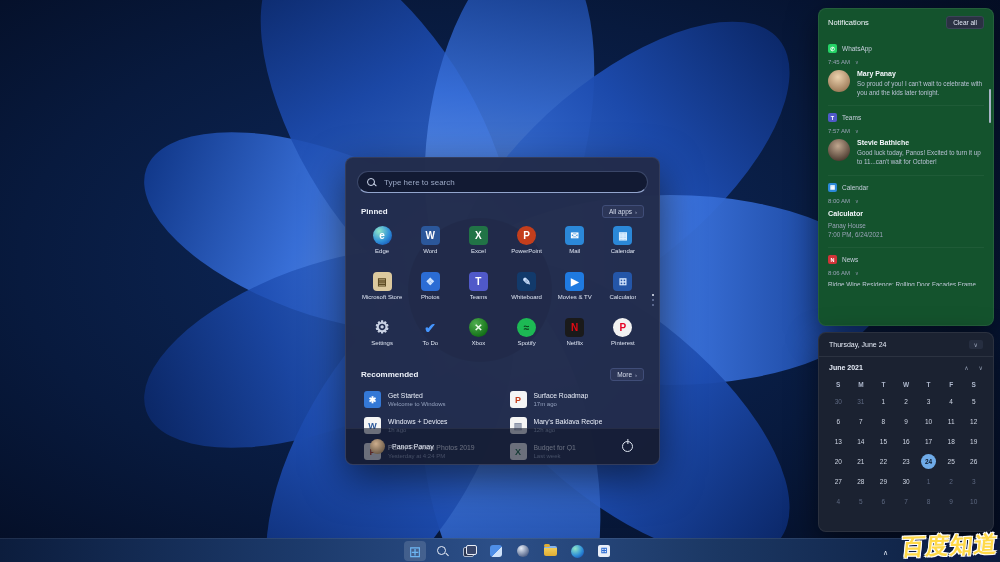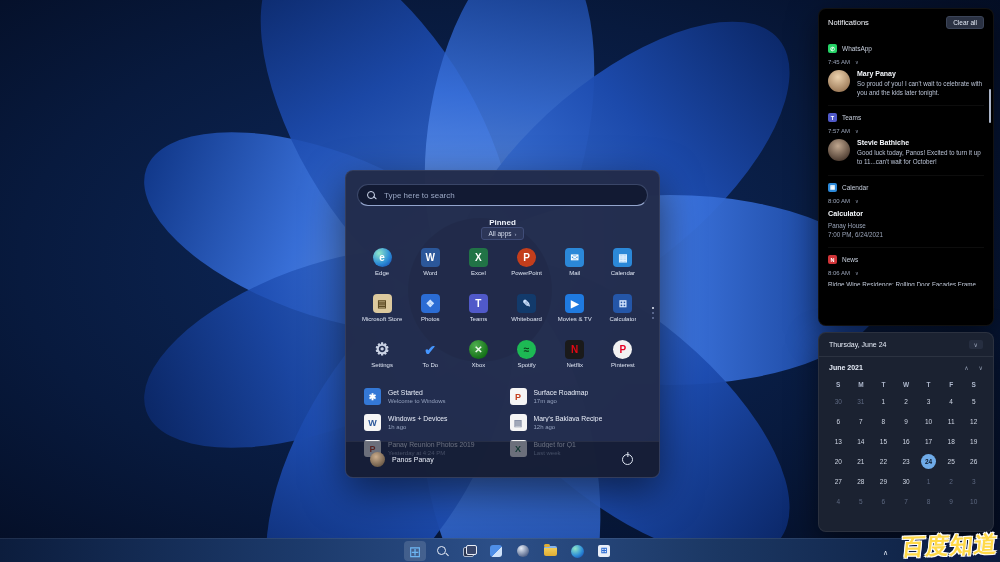--- a/index.html
+++ b/index.html
@@ -1,31 +1,31 @@
 <!DOCTYPE html>
 <html><head>
 <meta charset="utf-8">
 <style>
   html,body{margin:0;padding:0;background:#000;}
   *{box-sizing:border-box;font-family:"Liberation Sans",sans-serif;}
   .desktop{position:relative;width:1000px;height:562px;overflow:hidden;background:#040d22;}
   .wallpaper{position:absolute;inset:0;}
 
   
-  .start-menu{position:absolute;left:345px;top:170px;width:315px;height:308px;
+  .start-menu{position:absolute;left:345px;top:157px;width:315px;height:308px;
     background:rgba(34,43,74,.97);border:1px solid rgba(255,255,255,.08);border-radius:8px;
     box-shadow:0 14px 40px rgba(0,0,0,.55);overflow:hidden;}
   .search-box{display:flex;align-items:center;gap:6px;margin:13px 11px 0;height:22px;padding:0 9px;
     background:#121a33;border:1px solid #3a4668;border-bottom:1px solid #93a5cd;border-radius:12px;}
   .search-box input{flex:1;background:transparent;border:0;outline:none;color:#cdd6ea;font-size:8px;}
   .search-box input::placeholder{color:#9aa7c4;}
   .mini-search{position:relative;width:9px;height:9px;flex:0 0 auto;}
   .mini-search::before{content:"";position:absolute;left:0;top:0;width:6px;height:6px;border:1.2px solid #cfd9ee;border-radius:50%;}
   .mini-search::after{content:"";position:absolute;left:6px;top:6px;width:3.5px;height:1.2px;background:#cfd9ee;transform:rotate(45deg);}
-  .sec-head{display:flex;align-items:center;justify-content:space-between;padding:0 15px;margin-top:12px;flex-direction:column;}
+  .sec-head{display:flex;align-items:center;justify-content:space-between;padding:0 15px;margin-top:12px;}
   .sec-title{font-size:8px;font-weight:bold;color:#eef2fa;}
   .pill-btn{display:flex;align-items:center;gap:3px;font-size:6.5px;color:#d7deed;
     background:#2c3658;border:1px solid #404d78;border-radius:3px;padding:2px 6px;cursor:default;}
   .pill-btn .chev{font-size:6px;color:#aab5cf;}
   .app-grid{display:grid;grid-template-columns:repeat(6,1fr);row-gap:8px;padding:8px 12px 0;}
   .app-cell{display:flex;flex-direction:column;align-items:center;gap:3px;height:38px;}
   .app-icon{width:19px;height:19px;display:flex;align-items:center;justify-content:center;
     font-size:10px;font-weight:bold;border-radius:4px;line-height:1;}
   .app-icon.circle{border-radius:50%;}
   .app-icon.none{background:transparent!important;}
@@ -43,21 +43,21 @@
   .user-bar{position:absolute;left:0;right:0;bottom:0;height:36px;background:rgba(15,21,41,.6);
     border-top:1px solid rgba(255,255,255,.07);display:flex;align-items:center;justify-content:space-between;padding:0 26px 0 24px;}
   .user-chip{display:flex;align-items:center;gap:7px;}
   .avatar{border-radius:50%;}
   .avatar.panos{width:15px;height:15px;background:radial-gradient(circle at 40% 32%,#cdae8d,#6b5a48 75%);}
   .user-name{font-size:7px;color:#e8edf8;}
   .power-icon{position:relative;width:11px;height:11px;border:1.3px solid #dfe6f2;border-radius:50%;}
   .power-icon::before{content:"";position:absolute;left:50%;top:-3px;width:1.3px;height:5px;background:#dfe6f2;transform:translateX(-50%);}
 
   
-  .notif-panel{position:absolute;left:818px;top:8px;width:176px;height:318px;background:#000000;
+  .notif-panel{position:absolute;left:818px;top:8px;width:176px;height:318px;background:#14532d;
     border:1px solid rgba(255,255,255,.07);border-radius:8px;padding:7px 9px;overflow:hidden;
     box-shadow:0 10px 30px rgba(0,0,0,.5);}
   .notif-head{display:flex;align-items:center;justify-content:space-between;}
   .notif-title{font-size:7.5px;color:#f2f5fb;}
   .clear-btn{font-size:6.5px;color:#e2e8f4;background:#2a3142;border:1px solid #3b4458;border-radius:3px;padding:2px 6px;}
   .ngroup{border-top:1px solid rgba(255,255,255,.05);margin-top:8px;padding-top:7px;}
   .ngroup:first-of-type{border-top:0;}
   .nhead{display:flex;align-items:center;gap:5px;}
   .napp-icon{width:9px;height:9px;border-radius:2px;display:flex;align-items:center;justify-content:center;
     font-size:5.5px;font-weight:bold;color:#fff;}
@@ -260,20 +260,27 @@
         <div class="app-cell">
           <div class="app-icon circle" style="background: rgb(242, 242, 242); color: rgb(230, 0, 35);">P</div>
           <div class="app-label">Pinterest</div>
         </div>
       </div>
     <div class="page-dots">
         <i class="on"></i>
         <i></i>
         <i></i>
       </div>
+    <div class="sec-head">
+      <span class="sec-title">Recommended</span>
+      <span class="pill-btn">
+        <span>More</span>
+        <span class="chev">›</span>
+      </span>
+    </div>
     <div class="rec-grid" id="rec-grid">
         <div class="rec-item">
           <div class="rec-icon" style="background: rgb(52, 120, 214); color: rgb(255, 255, 255);">✱</div>
           <div>
             <div class="rec-title">Get Started</div>
             <div class="rec-sub">Welcome to Windows</div>
           </div>
         </div>
         <div class="rec-item">
           <div class="rec-icon" style="background: rgb(245, 245, 245); color: rgb(43, 87, 154);">W</div>

